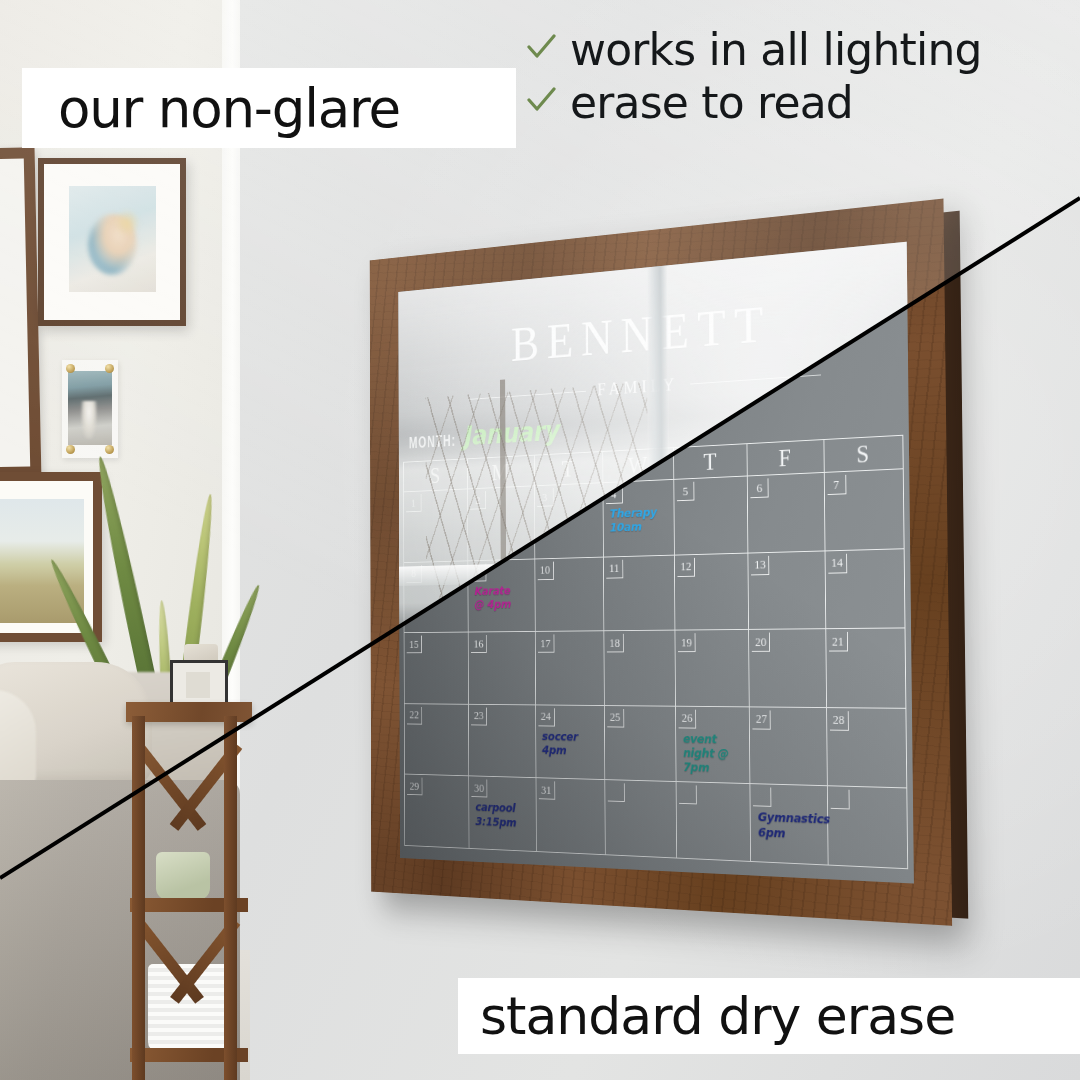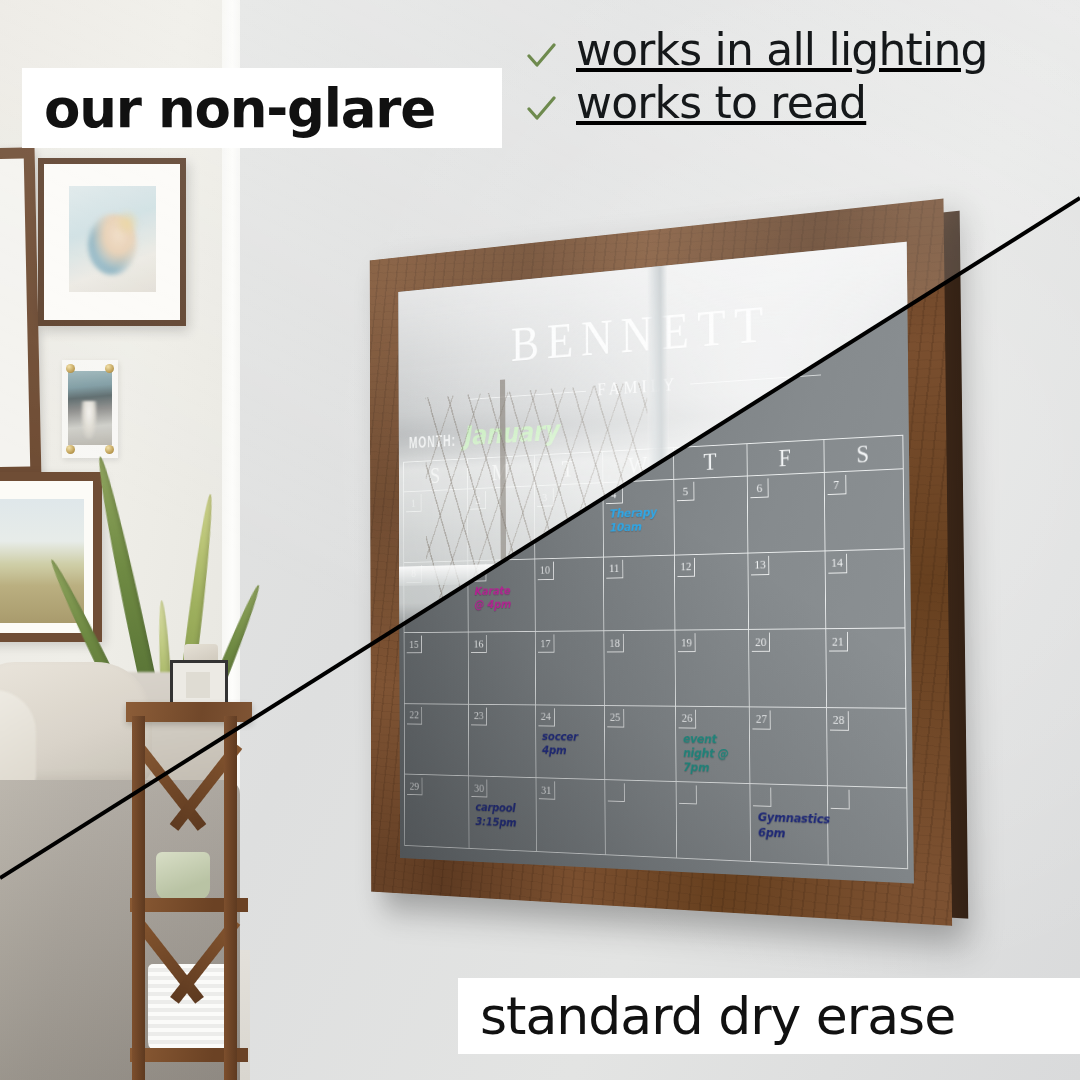--- a/index.html
+++ b/index.html
@@ -361,31 +361,31 @@
   #divider{
     position:absolute;left:0;top:0;width:1080px;height:1080px;
   }
 
   
   .label-box{
     position:absolute;background:#fff;display:flex;align-items:center;
     font-family:"DejaVu Sans",sans-serif;color:#111;
   }
   #label-nonglare{
-    left:22px;top:68px;width:458px;height:80px;padding-left:22px;
-    font-size:53px;letter-spacing:-1.2px;font-weight:bold;
+    left:22px;top:68px;width:458px;height:80px;padding-left:36px;
+    font-size:53px;letter-spacing:-1.2px;
   }
   #label-standard{
     left:458px;top:978px;width:640px;height:76px;padding-left:22px;
     font-size:52px;letter-spacing:-1px;
   }
   #bullets{
     position:absolute;left:526px;top:24px;width:548px;
   }
-  .bullet{display:flex;align-items:flex-end;gap:20px;margin-bottom:2px;text-decoration:underline;}
+  .bullet{display:flex;align-items:flex-start;gap:14px;margin-bottom:2px;}
   .check{
     flex:0 0 auto;width:30px;height:42px;position:relative;
   }
   .check svg{position:absolute;left:0;top:8px;}
   .bullet-text{
     font-family:"DejaVu Sans",sans-serif;font-size:44px;color:#15181a;
     letter-spacing:-.8px;line-height:1.16;
   }
 </style>
 </head>
@@ -641,17 +641,17 @@
           </svg>
         </span>
         <span class="bullet-text">works in all lighting</span>
       </div>
       <div class="bullet">
         <span class="check">
           <svg width="30" height="30" viewBox="0 0 30 30">
             <path d="M3 15 L11 24 L28 4" fill="none" stroke="#6e8a4e" stroke-width="3.2" stroke-linecap="round" stroke-linejoin="round"></path>
           </svg>
         </span>
-        <span class="bullet-text">works to read</span>
+        <span class="bullet-text">erase to read</span>
       </div>
     </div>
 
 </div>
 
 </body></html>

